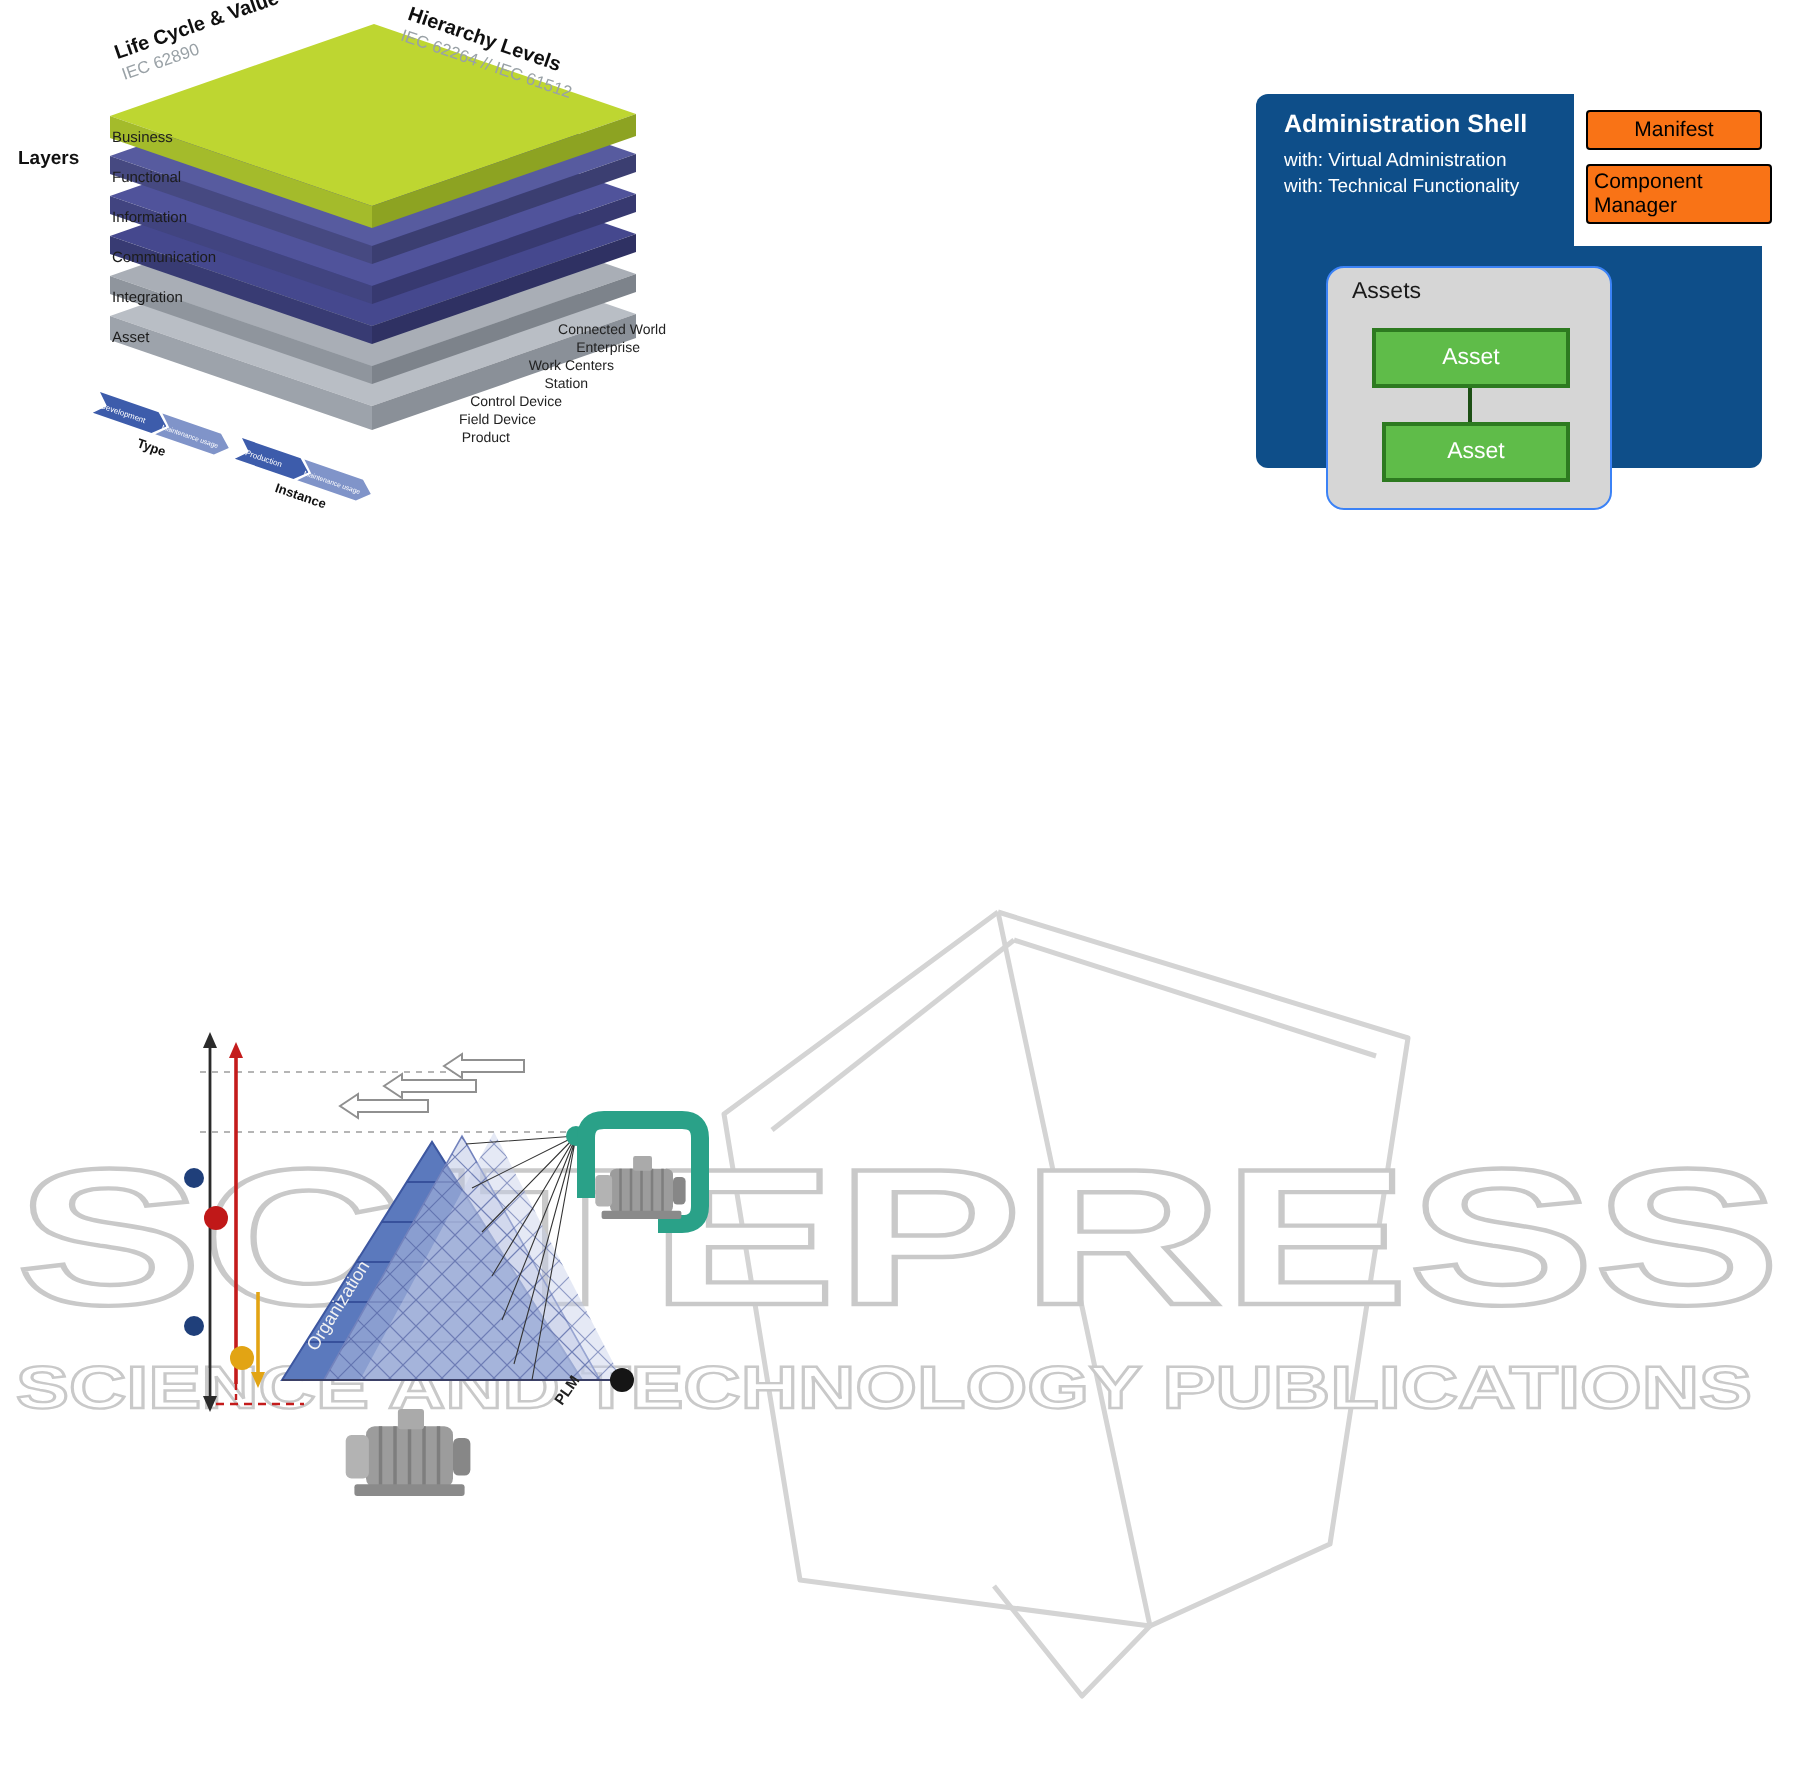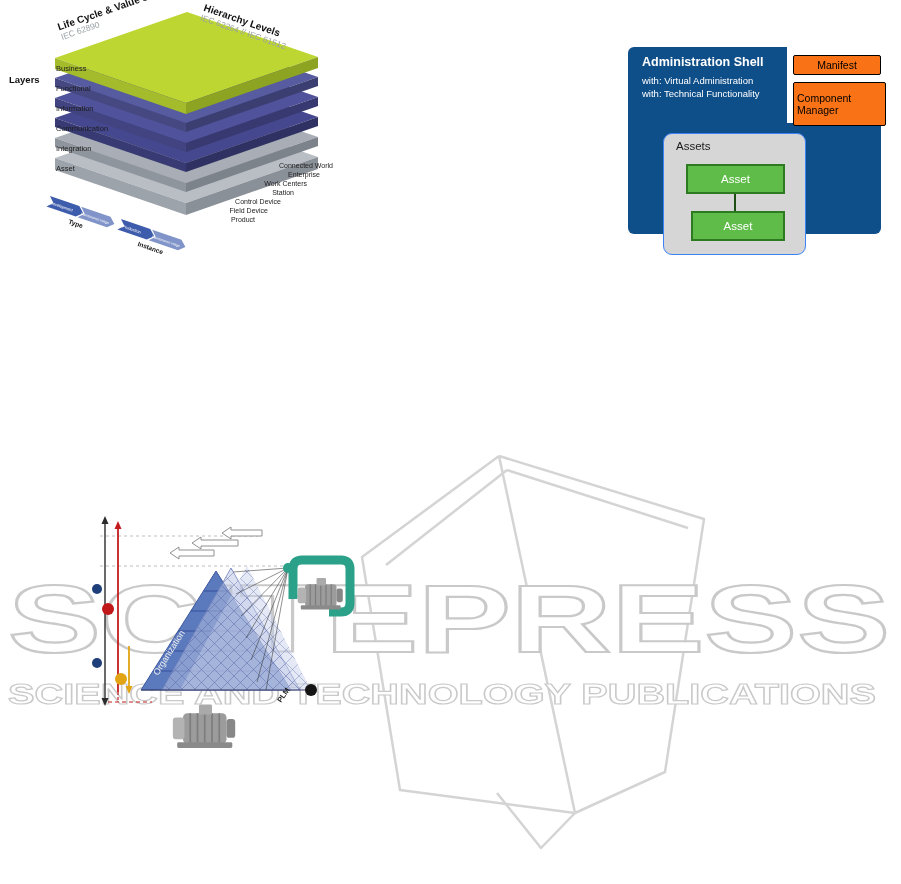--- a/index.html
+++ b/index.html
@@ -25,21 +25,21 @@
   .admin-shell { position:absolute; left:628px; top:45px; width:262px; height:215px; z-index:3; }
   .as-blue { position:absolute; left:0; top:2px; width:253px; height:187px; background:#0e4e89; border-radius:6px; }
   .as-title { position:absolute; left:14px; top:10px; font-size:12.5px; font-weight:600; color:#fff; }
   .as-line1 { position:absolute; left:14px; top:30px; font-size:9.5px; color:#fff; }
   .as-line2 { position:absolute; left:14px; top:43px; font-size:9.5px; color:#fff; }
   .as-notch { position:absolute; left:159px; top:0; width:103px; height:78px; background:#fff; }
   .as-box { position:absolute; background:#f97316; border:1.5px solid #000; border-radius:2px;
             display:flex; align-items:center; justify-content:center; 
             font-size:10.5px; color:#000; line-height:1.15; padding:0 3px; }
   .as-manifest { left:165px; top:10px; width:88px; height:20px; }
-  .as-compmgr  { left:165px; top:37px; width:93px; height:44px; }
+  .as-compmgr  { left:165px; top:37px; width:93px; height:30px; }
   .as-assets { position:absolute; left:35px; top:88px; width:143px; height:122px;
                background:#d6d6d6; border:1px solid #3b82f6; border-radius:9px; }
   .as-assets-title { position:absolute; left:12px; top:6px; font-size:11.5px; color:#1a1a1a; }
   .as-asset { position:absolute; background:#5fbc49; border:2px solid #2d7a20; color:#fff;
               font-size:11.5px; display:flex; align-items:center; justify-content:center; }
   .as-a1 { left:22px; top:30px; width:99px; height:30px; }
   .as-a2 { left:27px; top:77px; width:94px; height:30px; }
   .as-connector { position:absolute; left:70px; top:60px; width:2px; height:17px; background:#1d4f14; }
 </style>
 </head>

